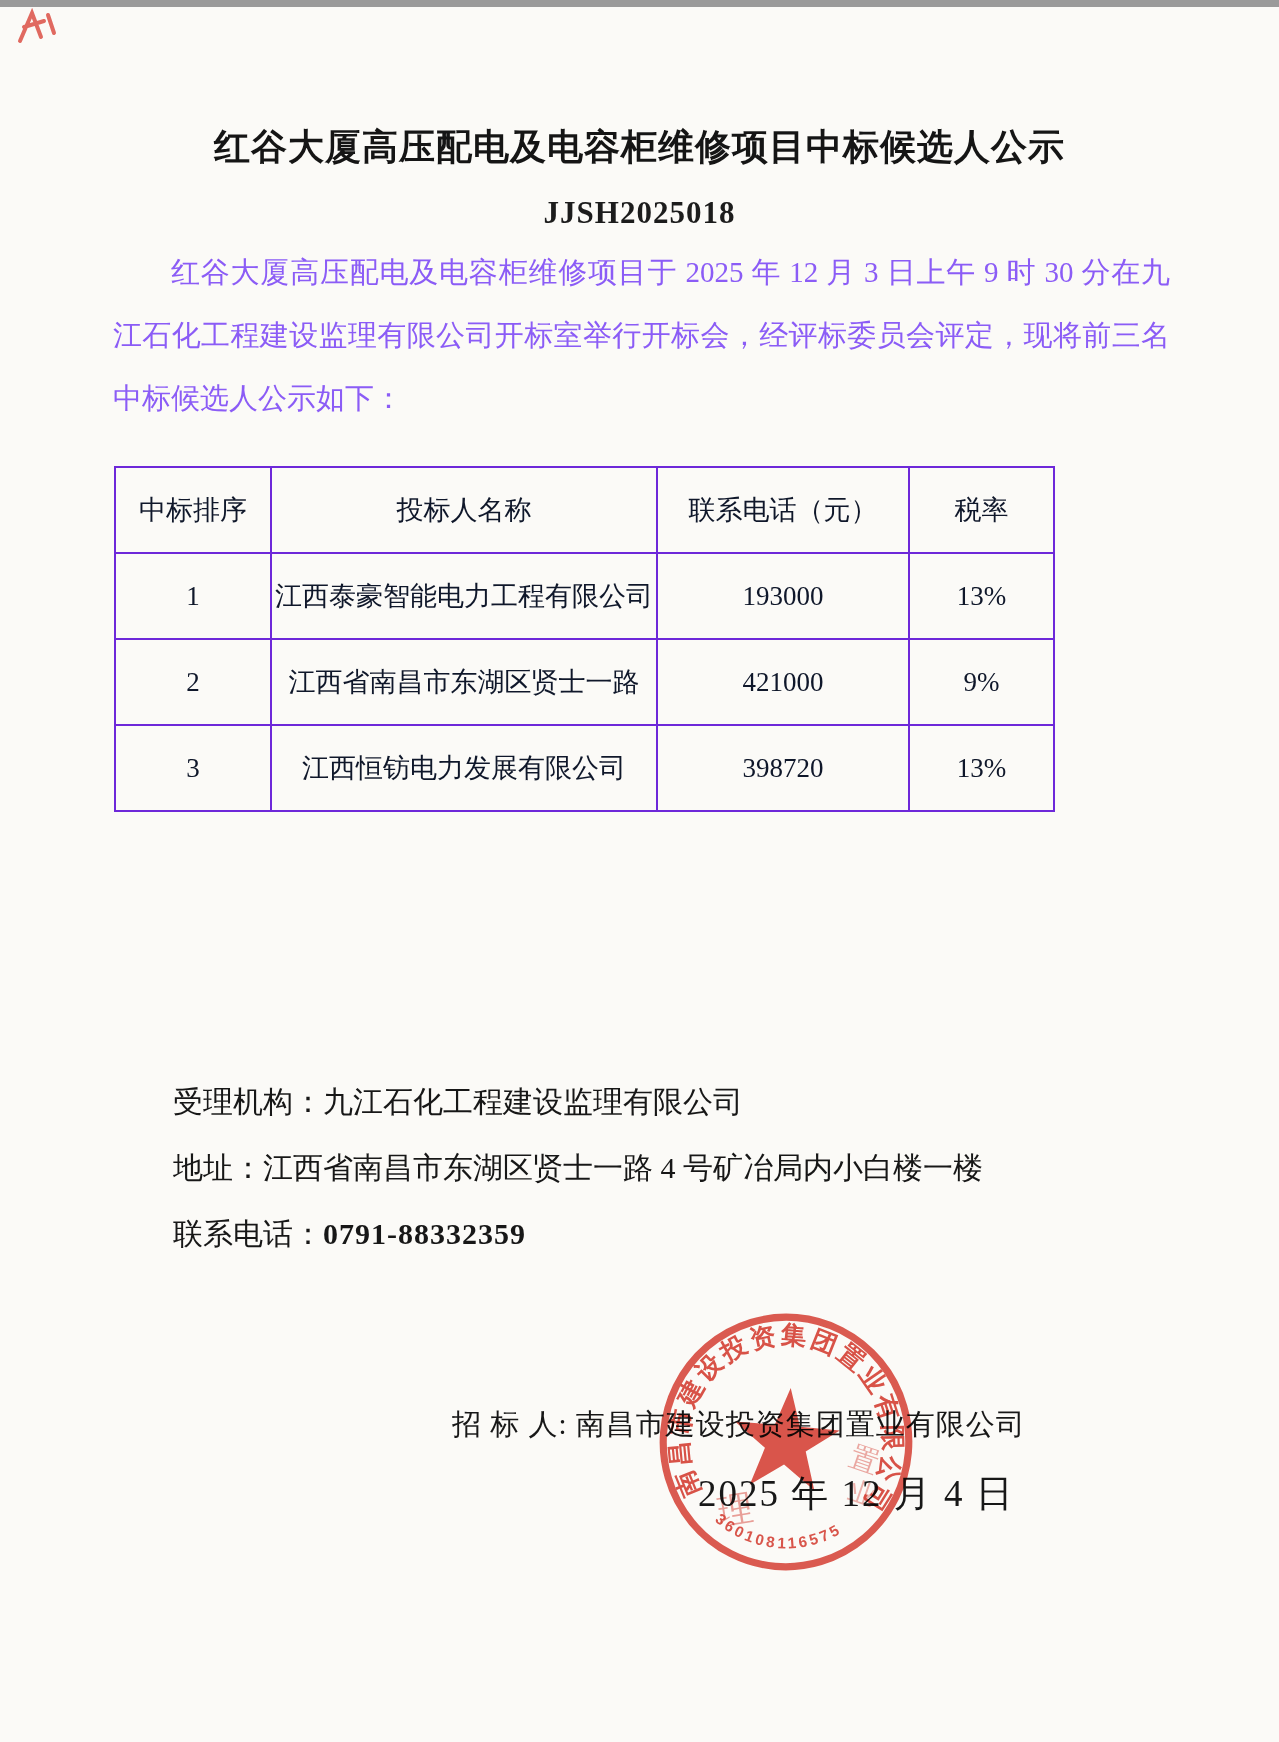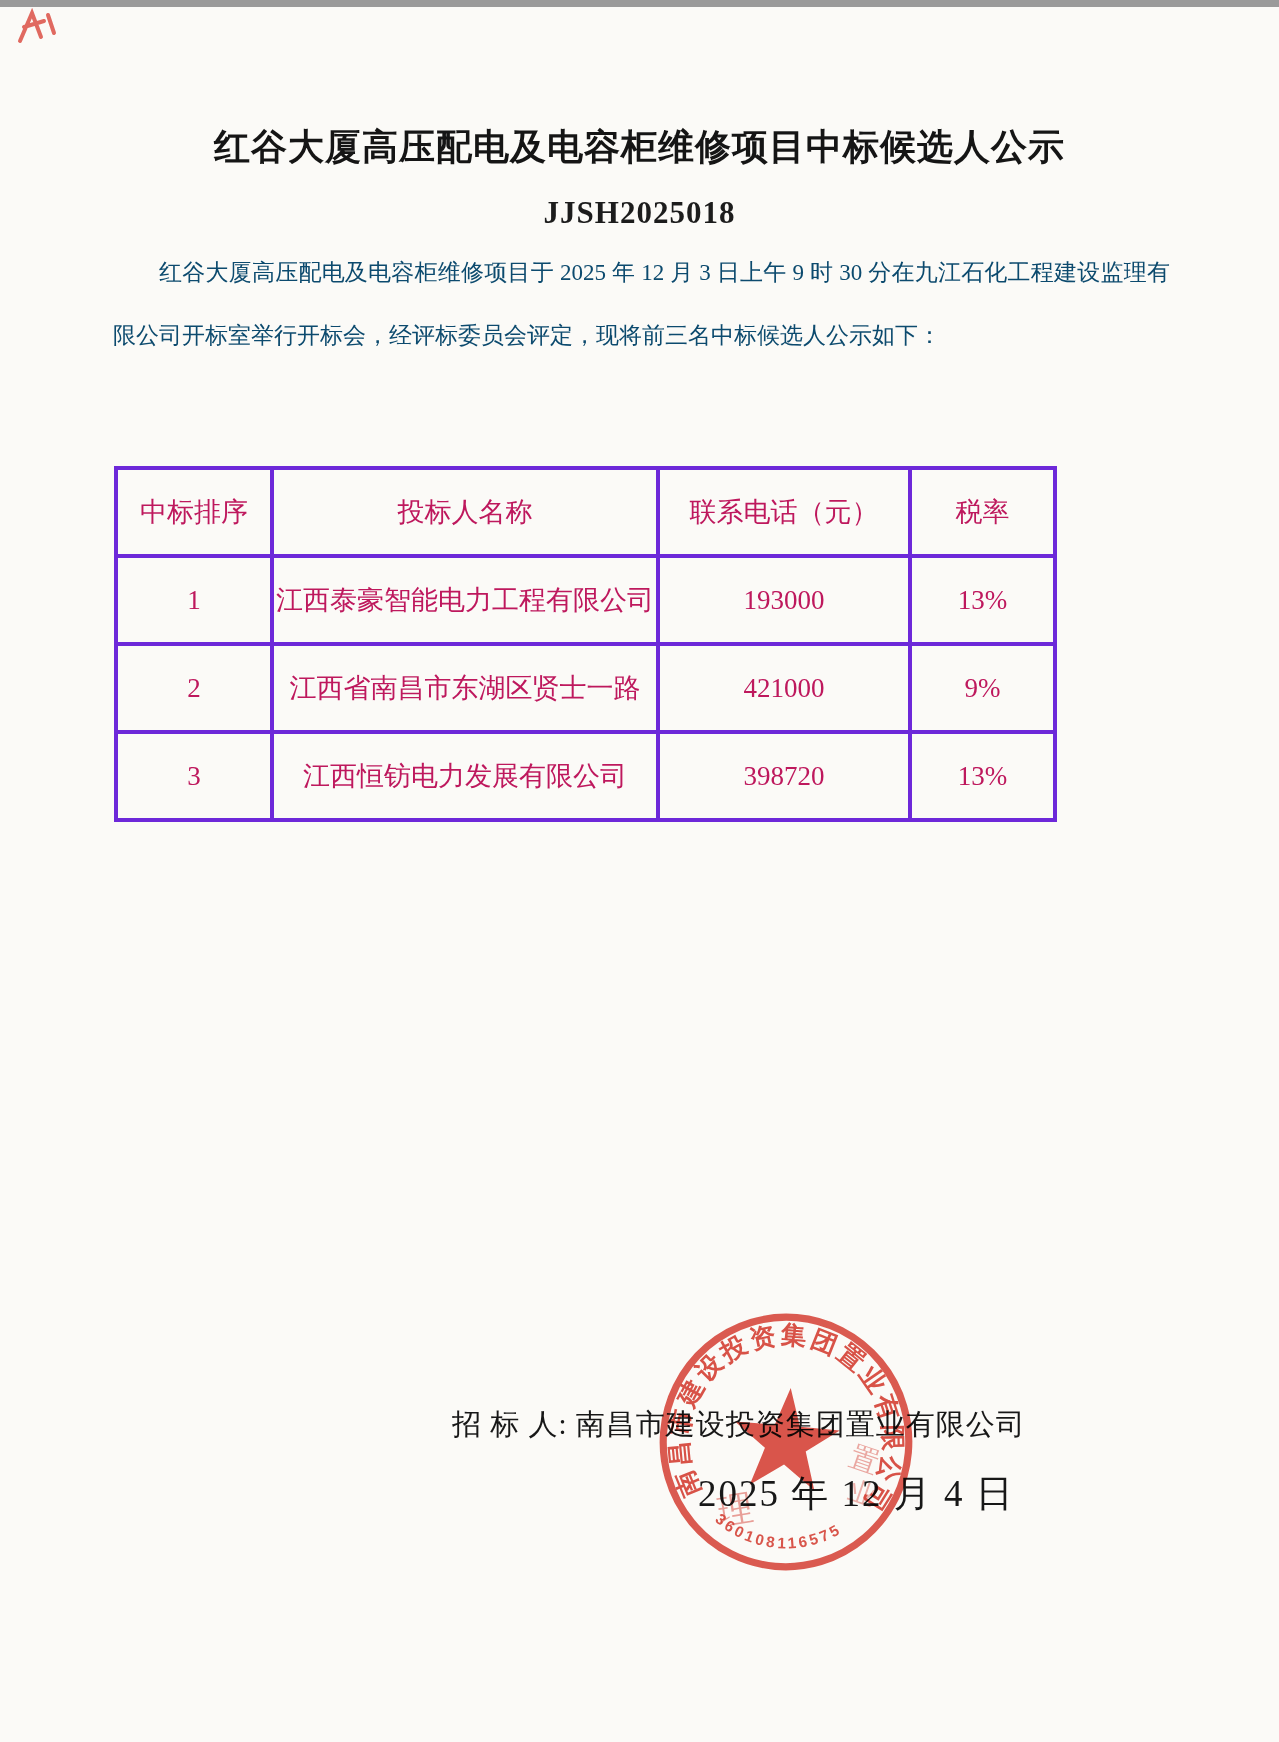--- a/index.html
+++ b/index.html
@@ -13,32 +13,32 @@
     font-family:"Liberation Sans", sans-serif;font-weight:700;
     font-size:36px;letter-spacing:1px;color:#151515;
   }
   .doc-number{
     position:absolute;top:188px;left:0;width:100%;text-align:center;
     font-family:"Liberation Serif", serif;font-weight:700;
     font-size:31px;letter-spacing:1px;
   }
   .para{
     position:absolute;left:113px;width:1057px;
-    font-size:23px;text-align:justify;text-indent:2em;color:#0c4a6e;
+    font-size:29px;text-align:justify;text-indent:2em;color:#8b5cf6;
   }
   .intro{top:234px;line-height:63px;}
   .notice{top:806px;line-height:64px;}
   .bid-table{
     position:absolute;top:459px;left:114px;width:939px;
     border-collapse:collapse;table-layout:fixed;
   }
   .bid-table th,.bid-table td{
-    border:4px solid #6d28d9;text-align:center;vertical-align:middle;
+    border:2px solid #6d28d9;text-align:center;vertical-align:middle;
     font-size:27px;font-weight:400;padding:0;white-space:nowrap;
-    height:84px;color:#be185d;
+    height:84px;color:#0f172a;
   }
   .contact-block{
     position:absolute;top:1062px;left:113px;width:1057px;
     font-size:30px;line-height:66px;color:#171717;
   }
   .contact-line{padding-left:2em;}
   .phone-number{font-weight:700;letter-spacing:1px;}
   .tenderer-line{
     position:absolute;top:1398px;left:452px;
     font-size:29px;color:#171717;letter-spacing:1px;white-space:nowrap;
@@ -99,20 +99,25 @@
       <tr>
         <td>3</td>
         <td>江西恒钫电力发展有限公司</td>
         <td>398720</td>
         <td>13%</td>
       </tr>
     </tbody>
   </table>
 
 
+  <div class="contact-block">
+    <div class="contact-line">受理机构：九江石化工程建设监理有限公司</div>
+    <div class="contact-line">地址：江西省南昌市东湖区贤士一路 4 号矿冶局内小白楼一楼</div>
+    <div class="contact-line"><span>联系电话：</span><span class="phone-number">0791-88332359</span></div>
+  </div>
 
   <div class="tenderer-line">招  标  人: 南昌市建设投资集团置业有限公司</div>
 
   <div class="date-line">2025 年  12 月 4 日</div>
 
   <svg class="seal" viewBox="0 0 265 260">
     <defs>
       <path id="ringTextPath" d="M 59 191.7 A 96 96 0 1 1 206 191.7" fill="none"></path>
       <path id="serialPath" d="M 68.5 212 A 104 104 0 0 0 196.5 212" fill="none"></path>
     </defs>

